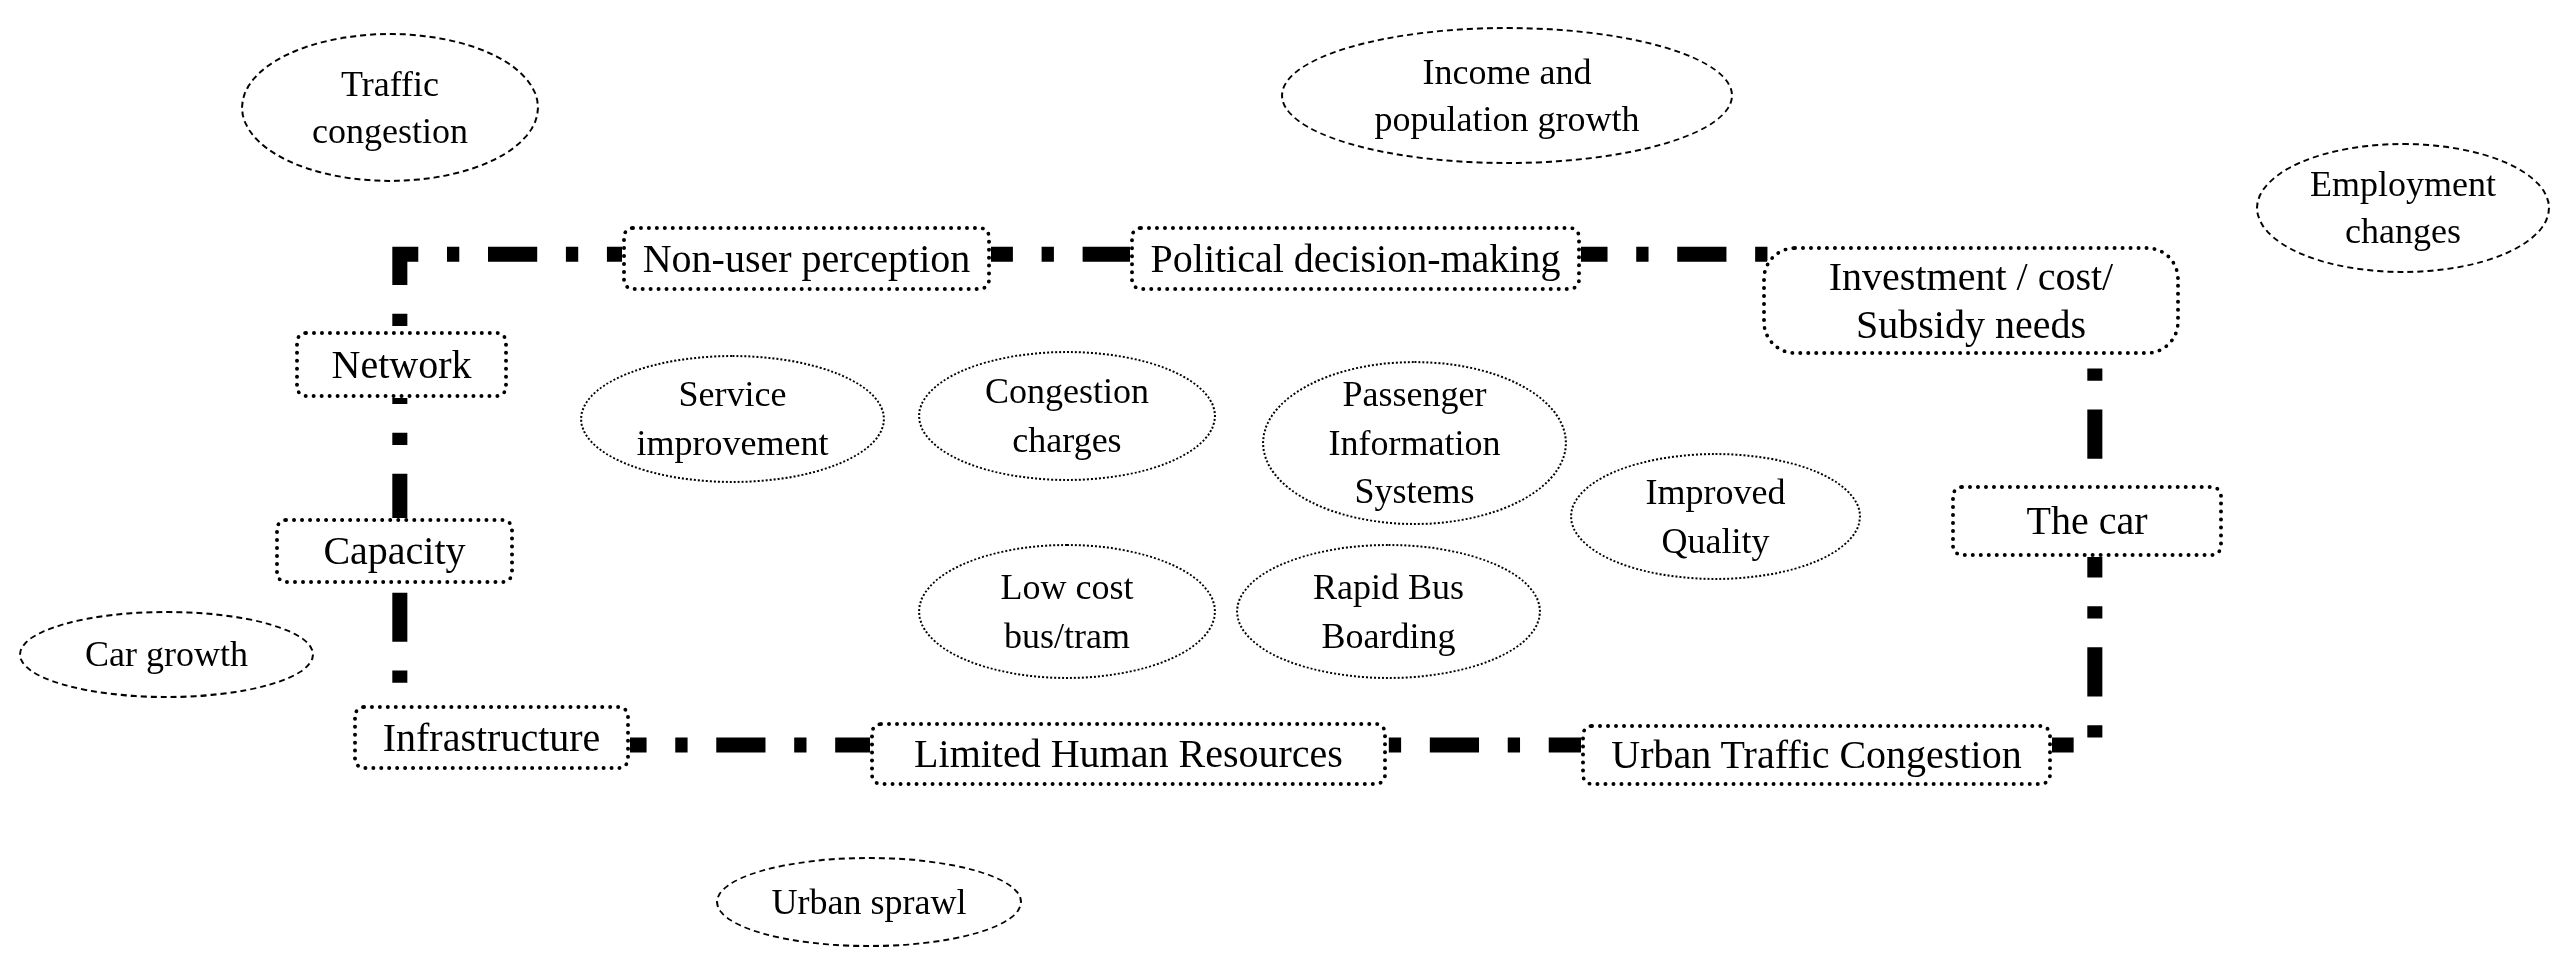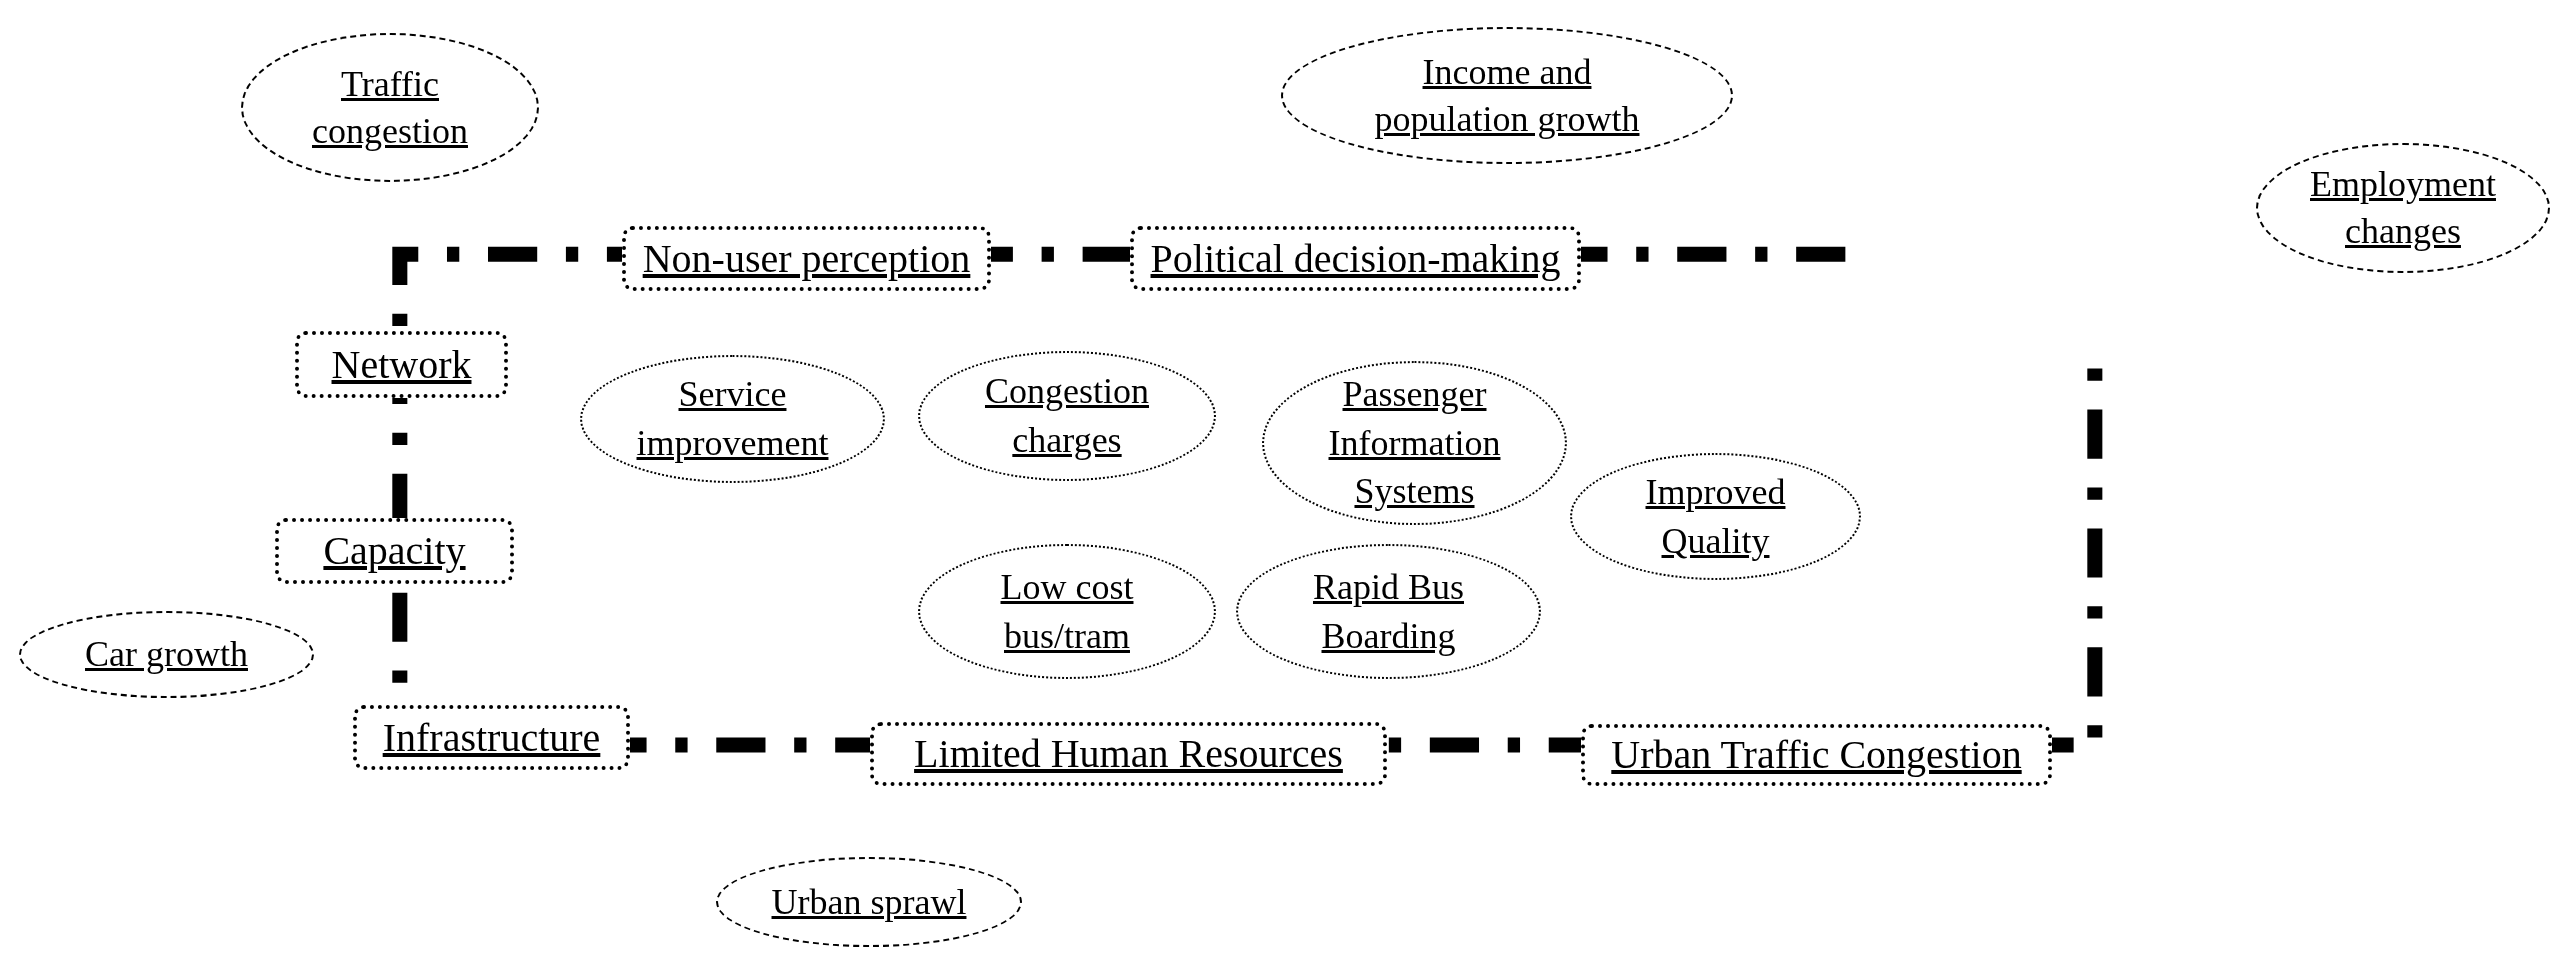--- a/index.html
+++ b/index.html
@@ -11,21 +11,20 @@
     color:#000;
     overflow:hidden;
   }
   .wires{position:absolute;left:0;top:0;}
   .node{
     position:absolute;
     display:flex;align-items:center;justify-content:center;
     text-align:center;
     background:#ffffff;
     box-sizing:border-box;
-    text-decoration:underline;
   }
   .node .lbl{display:inline-block;}
   .rect{
     border:4.8px dotted #000;
     border-radius:11px;
     font-size:40px;
     line-height:1.2;
   }
   .rect.rounded-lg{border-radius:33px;}
   .rect .lbl{white-space:nowrap;}
@@ -76,29 +75,35 @@
 
 
   <div class="node rect" style="left:622px;top:226px;width:369px;height:65px;">
     <span class="lbl">Non-user perception</span>
   </div>
 
   <div class="node rect" style="left:1130px;top:226px;width:451px;height:65px;">
     <span class="lbl">Political decision-making</span>
   </div>
 
+  <div class="node rect rounded-lg wrap" style="left:1762px;top:246px;width:418px;height:109px;">
+    <span class="lbl" style="max-width:355px;">Investment / cost/ Subsidy needs</span>
+  </div>
 
   <div class="node rect" style="left:295px;top:331px;width:213px;height:67px;">
     <span class="lbl">Network</span>
   </div>
 
   <div class="node rect" style="left:275px;top:518px;width:239px;height:66px;">
     <span class="lbl">Capacity</span>
   </div>
 
+  <div class="node rect" style="left:1951px;top:485px;width:272px;height:72px;">
+    <span class="lbl">The car</span>
+  </div>
 
   <div class="node rect" style="left:353px;top:705px;width:277px;height:65px;">
     <span class="lbl">Infrastructure</span>
   </div>
 
   <div class="node rect" style="left:870px;top:722px;width:517px;height:64px;">
     <span class="lbl">Limited Human Resources</span>
   </div>
 
   <div class="node rect" style="left:1581px;top:724px;width:471px;height:62px;">

